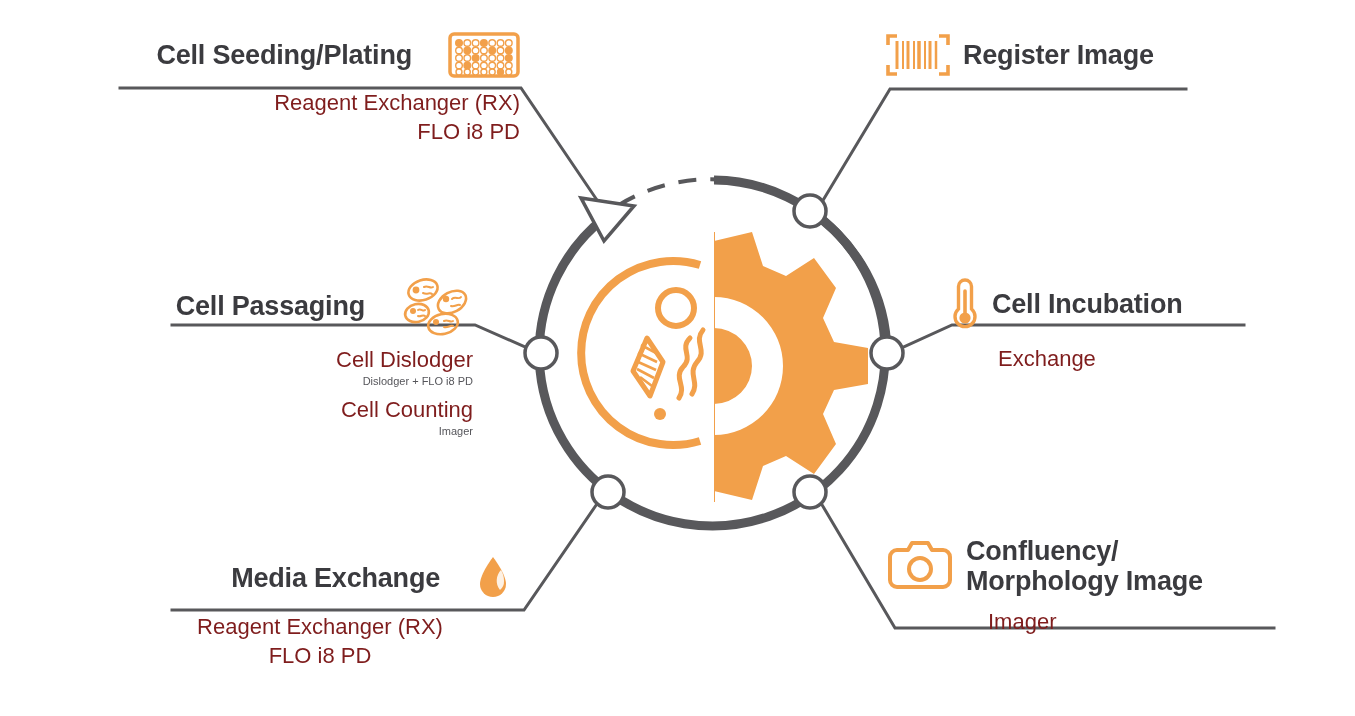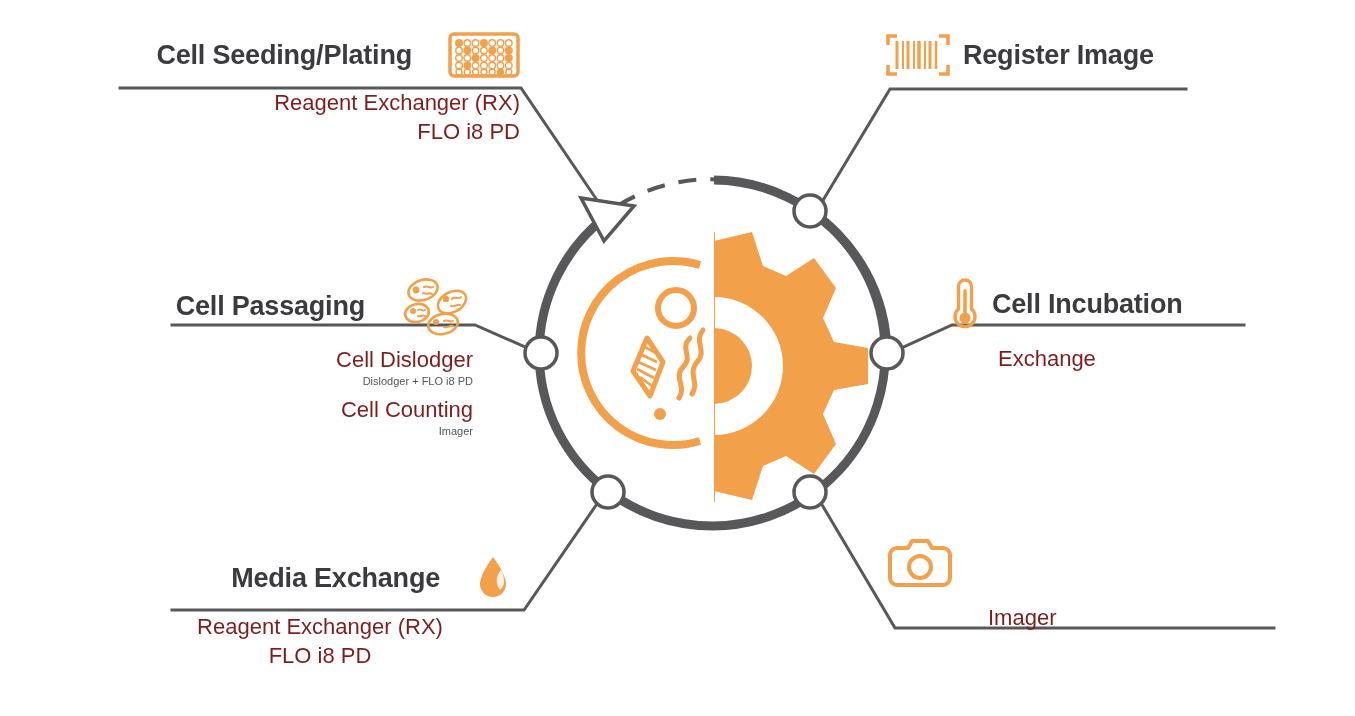--- a/index.html
+++ b/index.html
@@ -331,19 +331,23 @@
   </div>
 
   <div class="node-block t-left" id="blk-confluency">
     <div class="title-row">
       <span class="icon-box">
         <svg width="66" height="56" viewBox="0 0 66 56">
           <path d="M 20 12 l 4 -7 h 16 l 4 7 h 11 a 7 7 0 0 1 7 7 v 23 a 7 7 0 0 1 -7 7 H 9 a 7 7 0 0 1 -7 -7 V 19 a 7 7 0 0 1 7 -7 Z" fill="none" stroke="#F2A04A" stroke-width="4" stroke-linejoin="round"></path>
           <circle cx="32" cy="31" r="11" fill="none" stroke="#F2A04A" stroke-width="4"></circle>
         </svg>
       </span>
+      <div class="node-title wrap">
+        <span>Confluency/</span><br>
+        <span>Morphology Image</span>
+      </div>
     </div>
     <div class="sub-group" style="padding-left:100px">
       <div class="sub">Imager</div>
     </div>
   </div>
 
 </div>
 
 </body></html>

